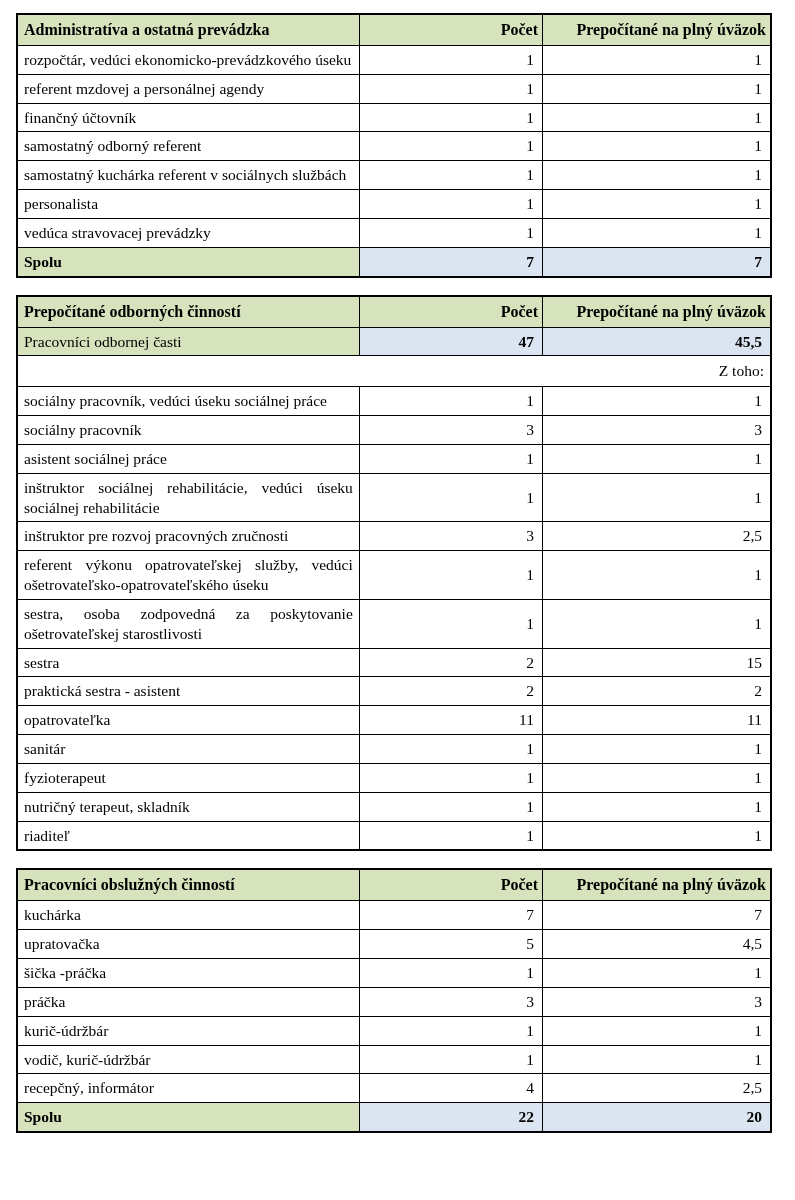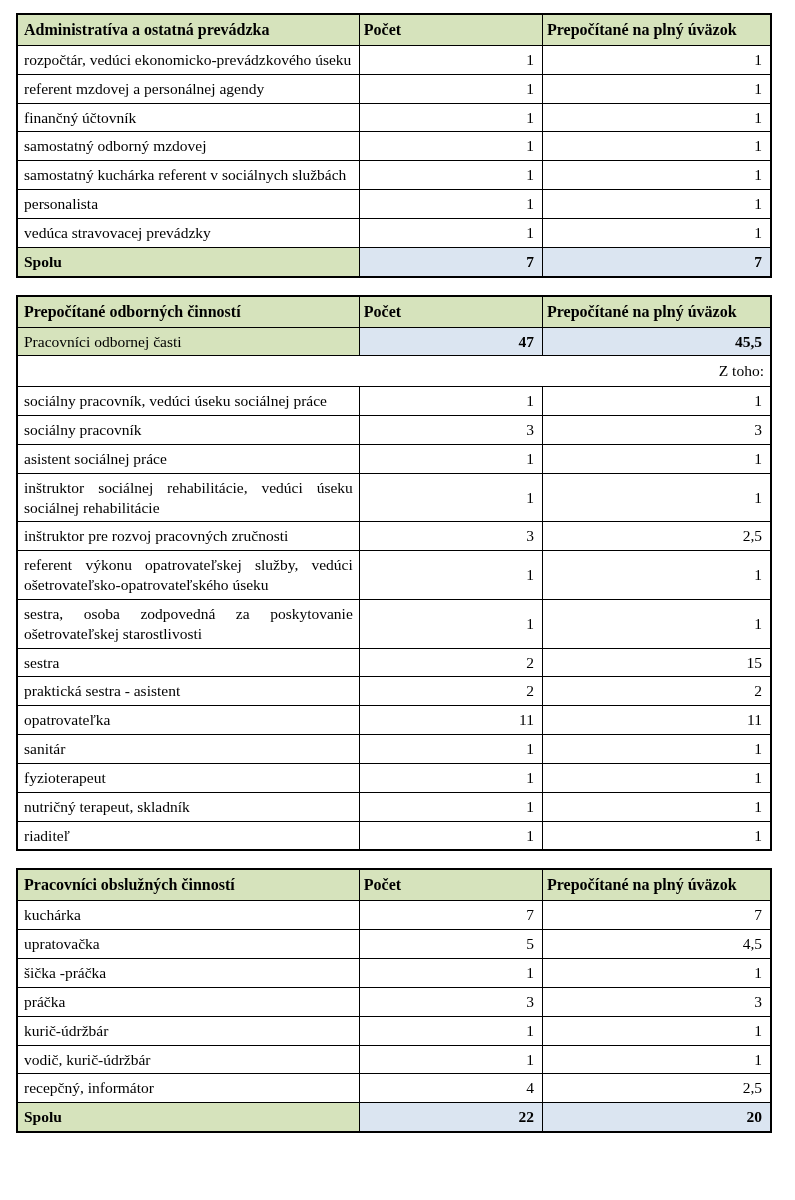--- a/index.html
+++ b/index.html
@@ -20,21 +20,21 @@
 
   th.tbl-title {
     background: var(--green);
     text-align: left;
     font-size: 16px;
     font-weight: bold;
     padding: 6px 6px;
   }
   th.num-head {
     background: var(--green);
-    text-align: left;
+    text-align: right;
     font-size: 16px;
     font-weight: bold;
     padding: 6px 4px;
   }
 
   td.label {
     text-align: justify;
     padding: 4px 6px;
     line-height: 1.28;
   }
@@ -88,21 +88,21 @@
           <td class="label">referent mzdovej a personálnej agendy</td>
           <td class="num">1</td>
           <td class="num">1</td>
         </tr>
         <tr class="data-row">
           <td class="label">finančný účtovník</td>
           <td class="num">1</td>
           <td class="num">1</td>
         </tr>
         <tr class="data-row">
-          <td class="label">samostatný odborný mzdovej</td>
+          <td class="label">samostatný odborný referent</td>
           <td class="num">1</td>
           <td class="num">1</td>
         </tr>
         <tr class="data-row">
           <td class="label">samostatný kuchárka referent v sociálnych službách</td>
           <td class="num">1</td>
           <td class="num">1</td>
         </tr>
         <tr class="data-row">
           <td class="label">personalista</td>

